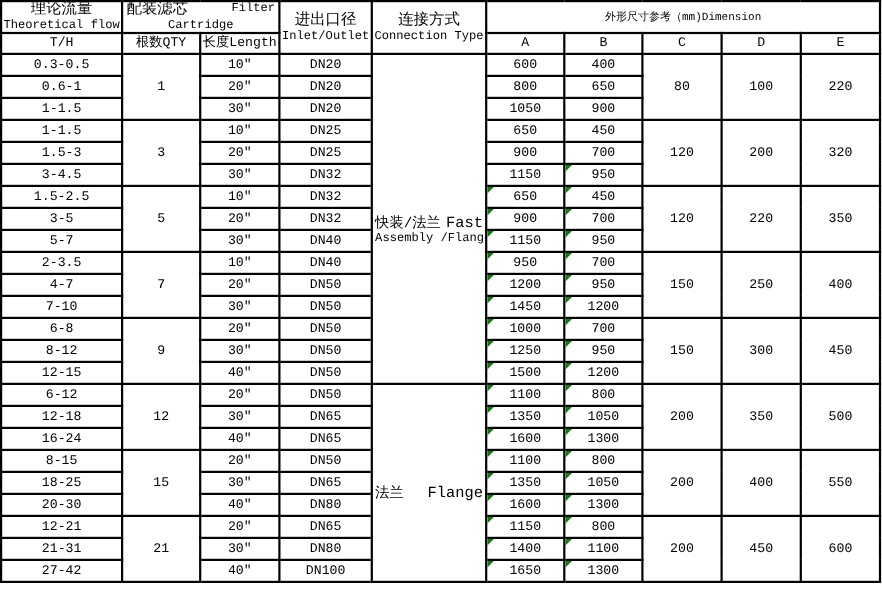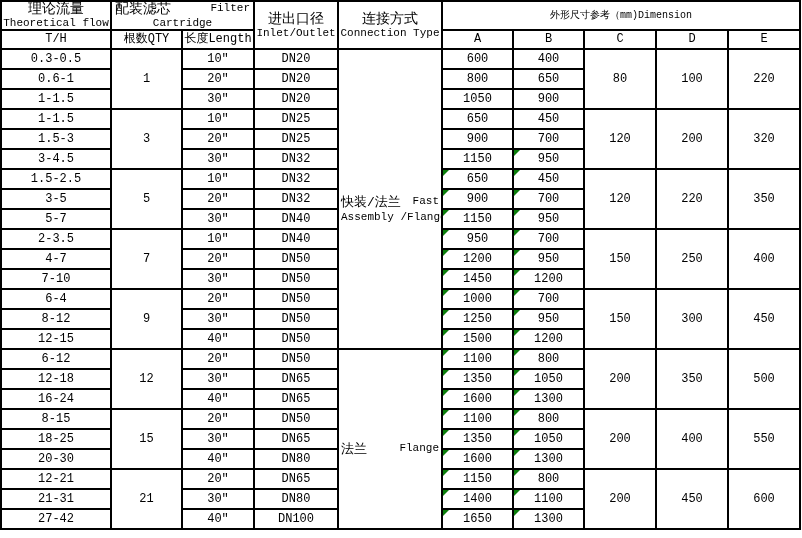--- a/index.html
+++ b/index.html
@@ -15,21 +15,21 @@
   .dimh{font-size:10px;}
   .spread{display:flex;justify-content:space-between;padding:0 3px;}
   .spread .zh,.spread .en{display:inline;}
   td.ab{position:relative;}
   .tri{position:absolute;top:0;left:0;width:0;height:0;
        border-top:6px solid #0a7d0a;border-right:6px solid transparent;}
   td.conn{padding:0 1px;}
   td.conn .line2{font-size:11px;line-height:13px;text-align:left;padding-left:1px;}
   td.conn .spread{padding:0 1px;margin-top:21px;}
   td.conn .czh{font-size:13px;}
-  td.conn .cen{font-size:11px;}
+  td.conn .cen{font-size:14px;}
 </style>
 </head>
 <body>
 
 <table>
   <colgroup>
     <col style="width:110px">
       <col style="width:71px">
       <col style="width:72px">
     <col style="width:84px">
@@ -183,21 +183,21 @@
     </tr>
     <tr>
       <td>7-10</td>
       <td>30″</td>
       <td>DN50</td>
       <td class="ab"><span class="tri"></span><span class="v">1450</span></td>
       <td class="ab"><span class="tri"></span><span class="v">1200</span></td>
     </tr>
 
     <tr>
-      <td>6-4</td>
+      <td>6-8</td>
       <td rowspan="3">9</td>
       <td>20″</td>
       <td>DN50</td>
       <td class="ab"><span class="tri"></span><span class="v">1000</span></td>
       <td class="ab"><span class="tri"></span><span class="v">700</span></td>
       <td rowspan="3">150</td>
       <td rowspan="3">300</td>
       <td rowspan="3">450</td>
     </tr>
     <tr>

